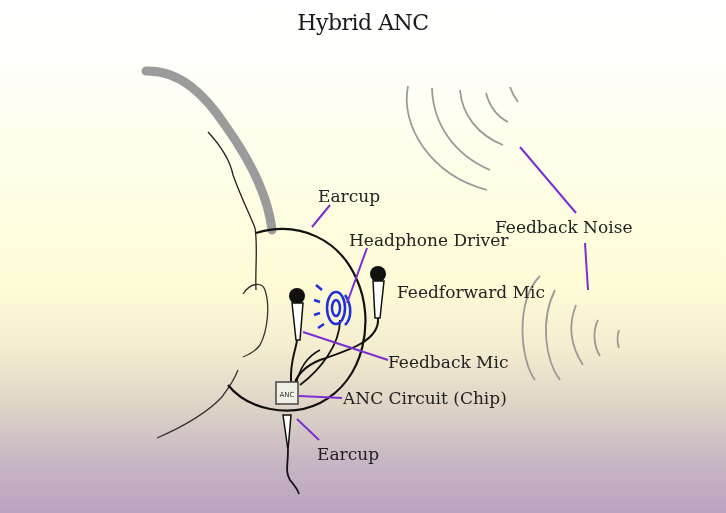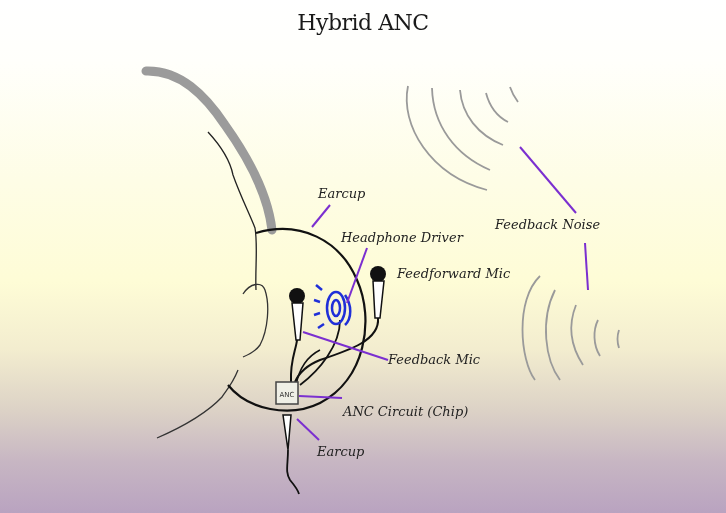--- a/index.html
+++ b/index.html
@@ -7,22 +7,22 @@
       width: 726px; height: 513px; overflow: hidden; position: relative;
       background: linear-gradient(to bottom, #ffffff 0%, #fffffb 12%, #fefde6 35%, #fefcd6 55%, #f3edcf 68%, #dcd2c6 80%, #c7b6c3 90%, #b9a3c0 100%);
       font-family: "DejaVu Serif", serif;
     }
     .title {
       position: absolute; left: 0; width: 726px; top: 10px;
       text-align: center; font-size: 22px; color: #1a1a1a;
       font-family: "DejaVu Serif", serif; letter-spacing: -0.5px;
     }
     .label {
-      position: absolute; font-size: 13px; color: #222;
-      font-family: "DejaVu Serif", serif; white-space: nowrap; font-style: italic;
+      position: absolute; font-size: 17px; color: #222;
+      font-family: "DejaVu Serif", serif; white-space: nowrap;
     }
     svg.art { position: absolute; left: 0; top: 0; }
   </style>
 </head>
 <body>
 
 <div class="title">Hybrid ANC</div>
 
 <svg class="art" width="726" height="513" viewBox="0 0 726 513">
 
@@ -87,18 +87,18 @@
     <path d="M347,303 L367,248"></path>
     <path d="M520,147 L576,213"></path>
     <path d="M585,243 L588,290"></path>
     <path d="M303,332 L388,360"></path>
     <path d="M299,396 L342,398"></path>
     <path d="M297,419 L319,440"></path>
   </g>
 </svg>
 
 <div class="label" style="left:318px; top:186px;">Earcup</div>
-<div class="label" style="left:341px; top:230px;">Headphone Driver</div>
+<div class="label" style="left:349px; top:230px;">Headphone Driver</div>
 <div class="label" style="left:495px; top:217px;">Feedback Noise</div>
-<div class="label" style="left:397px; top:266px;">Feedforward Mic</div>
+<div class="label" style="left:397px; top:282px;">Feedforward Mic</div>
 <div class="label" style="left:388px; top:352px;text-align:right;">Feedback Mic</div>
-<div class="label" style="left:343px; top:404px;">ANC Circuit (Chip)</div>
+<div class="label" style="left:343px; top:388px;">ANC Circuit (Chip)</div>
 <div class="label" style="left:317px; top:444px;">Earcup</div>
 
 </body></html>

